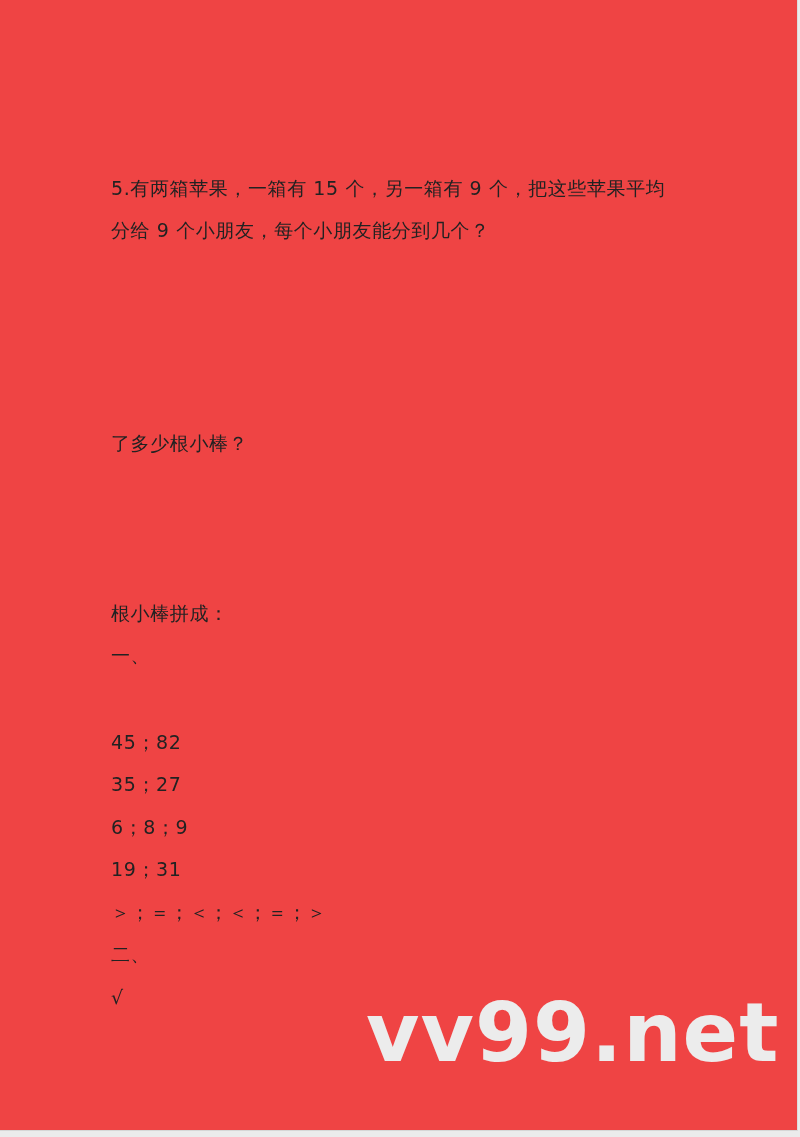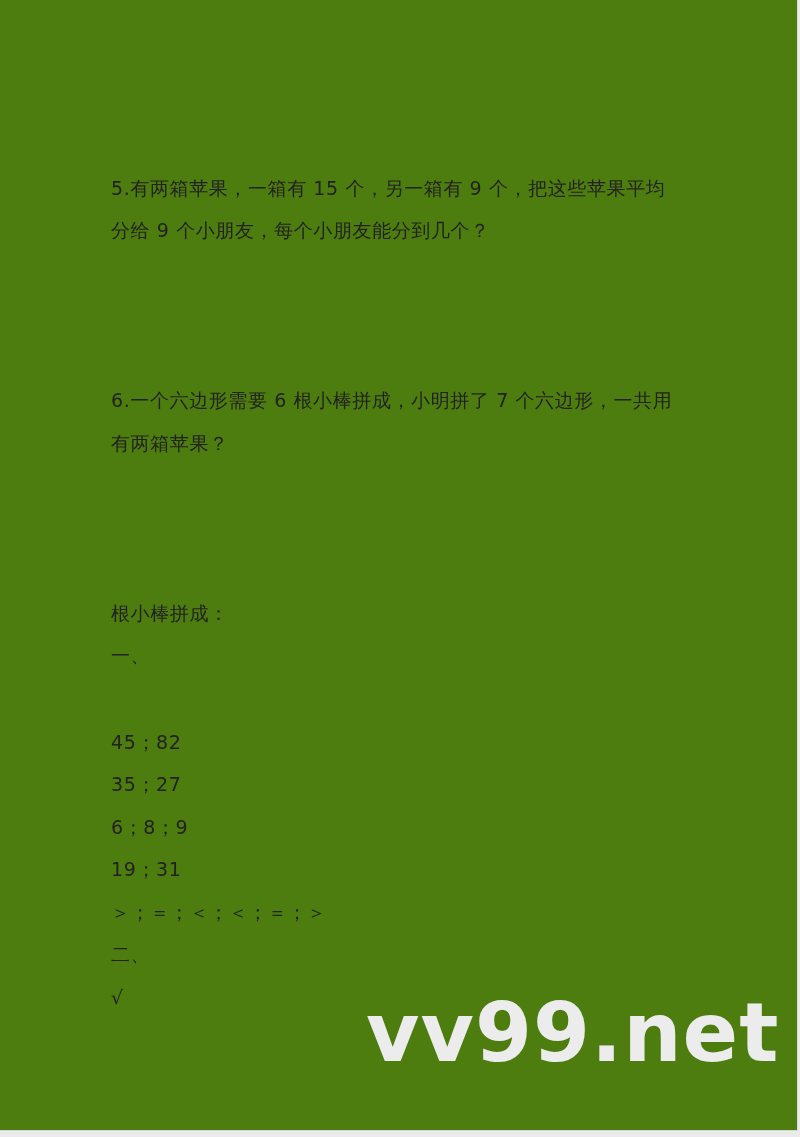--- a/index.html
+++ b/index.html
@@ -13,21 +13,21 @@
       position: relative;
       overflow: hidden;
       font-family: "DejaVu Sans", "Liberation Sans", sans-serif;
     }
     .page {
       position: absolute;
       left: 0;
       top: 0;
       width: 797px;
       height: 1130px;
-      background: #4d7c0f;
+      background: #ef4444;
       border-right: 1px solid #dcdcdc;
       border-bottom: 1px solid #d6d6d6;
     }
     .line {
       position: absolute;
       left: 111px;
       font-size: 19px;
       line-height: 24px;
       color: #222;
       white-space: nowrap;
@@ -47,22 +47,21 @@
     }
   </style>
 </head>
 <body>
 
 <div class="page">
 
   <div class="line" style="top:176px">5.有两箱苹果，一箱有 15 个，另一箱有 9 个，把这些苹果平均</div>
   <div class="line" style="top:218px">分给 9 个小朋友，每个小朋友能分到几个？</div>
 
-  <div class="line" style="top:388px">6.一个六边形需要 6 根小棒拼成，小明拼了 7 个六边形，一共用</div>
-  <div class="line" style="top:431px">有两箱苹果？</div>
+  <div class="line" style="top:431px">了多少根小棒？</div>
 
   <div class="line" style="top:601px">根小棒拼成：</div>
   <div class="line" style="top:643px">一、</div>
   <div class="line" style="top:730px">45；82</div>
   <div class="line" style="top:772px">35；27</div>
   <div class="line" style="top:815px">6；8；9</div>
   <div class="line" style="top:857px">19；31</div>
   <div class="line" style="top:900px">＞；＝；＜；＜；＝；＞</div>
   <div class="line" style="top:942px">二、</div>
   <div class="line" style="top:985px">√</div>

